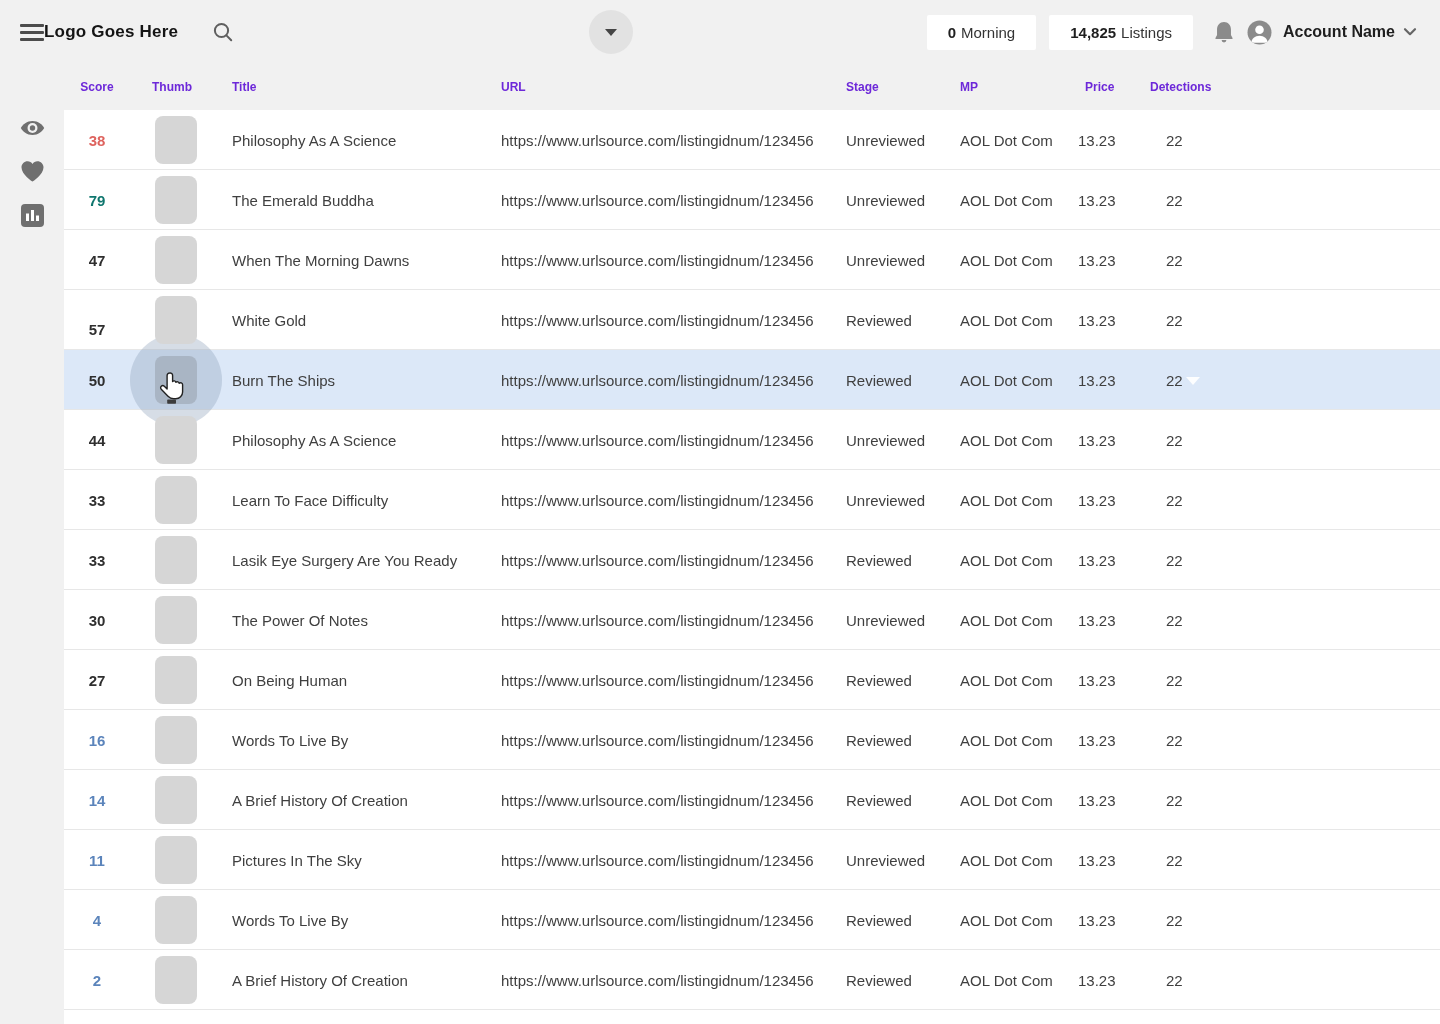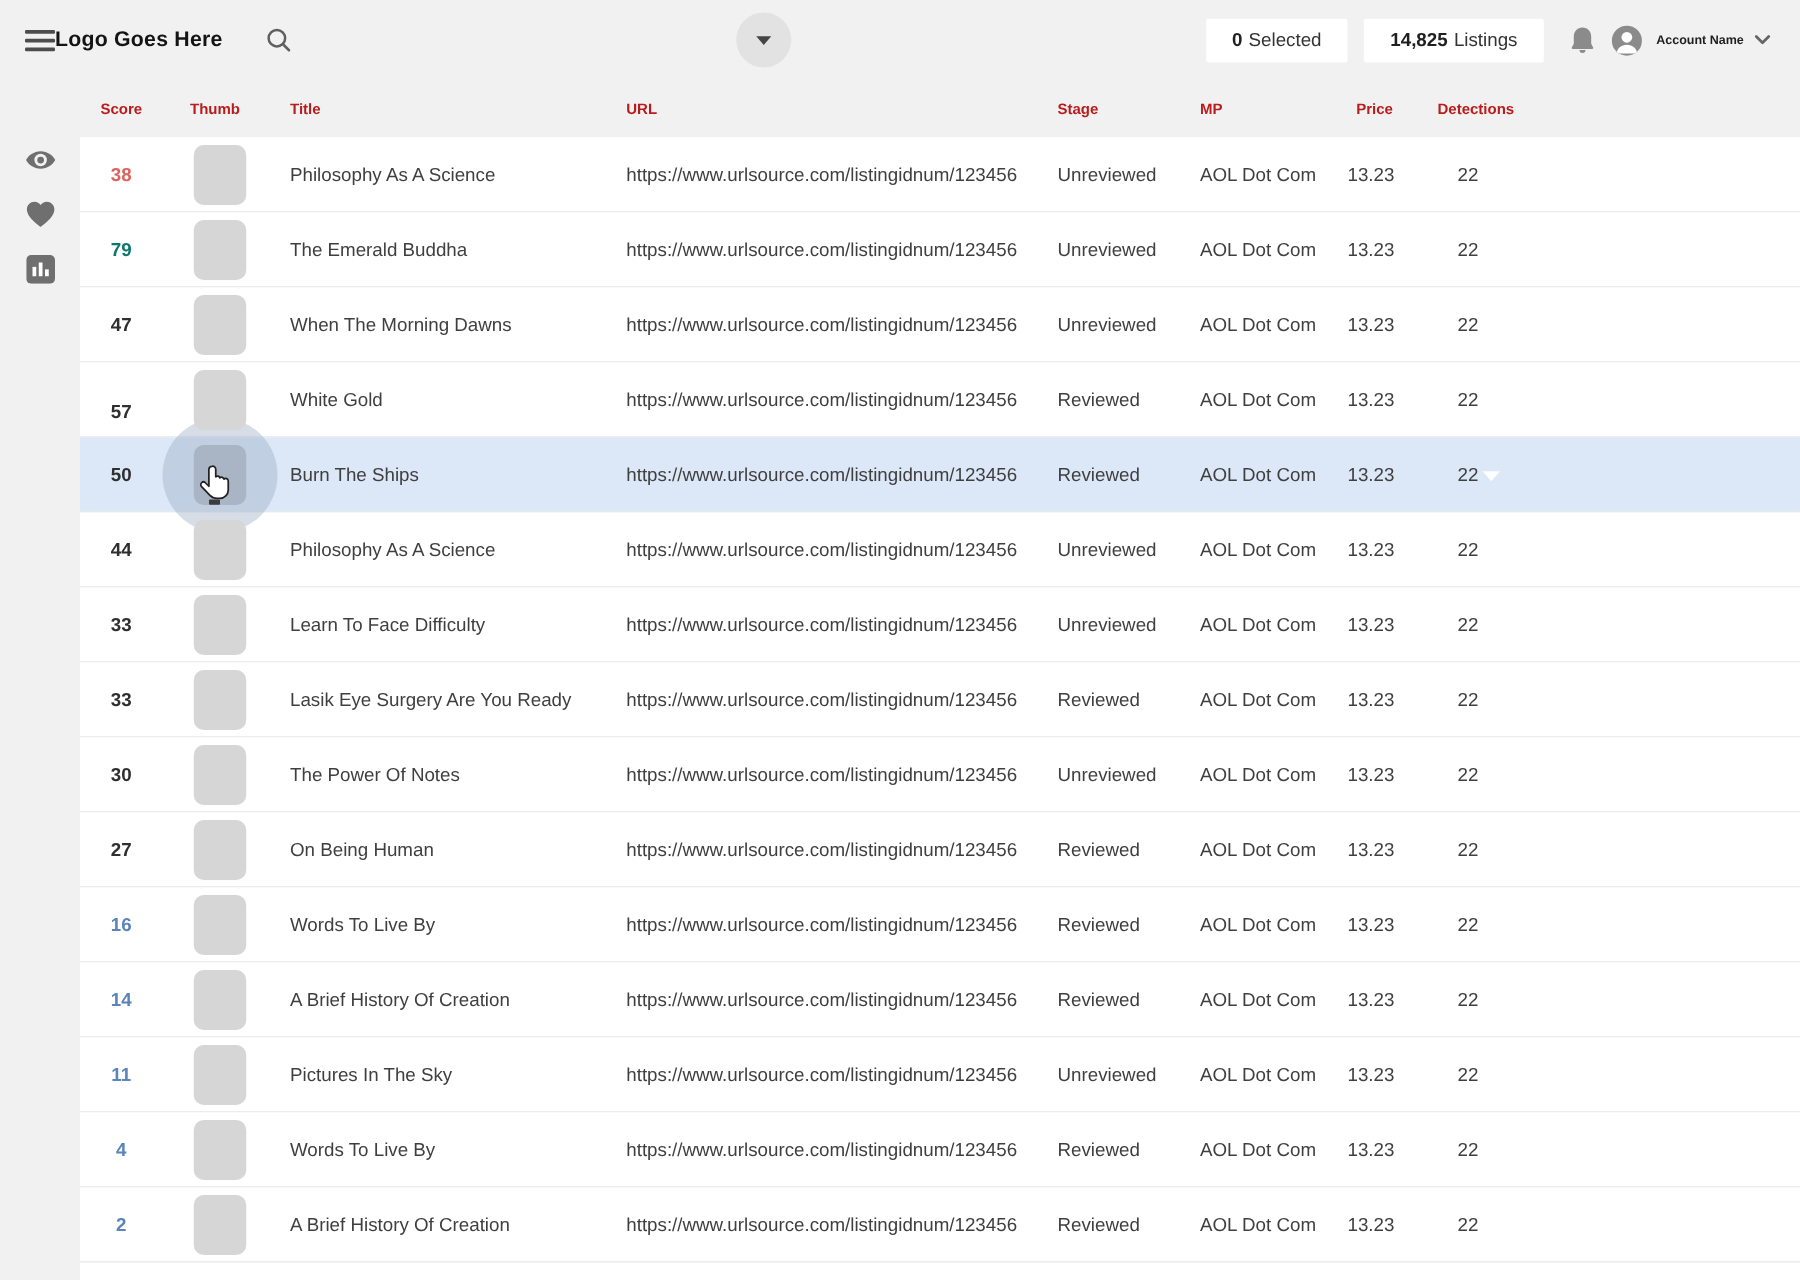--- a/index.html
+++ b/index.html
@@ -22,37 +22,37 @@
     background:#e2e2e2; display:flex; align-items:center; justify-content:center; cursor:pointer;
   }
   .tri-down { width:0; height:0; border-left:6px solid transparent; border-right:6px solid transparent; border-top:7px solid #454545; }
   .topbar-right { position:absolute; right:23px; top:0; height:64px; display:flex; align-items:center; }
   .pill {
     background:#fff; height:35px; padding:0 21px; display:flex; align-items:center;
     font-size:15px; color:#333; border-radius:2px; cursor:pointer; white-space:nowrap;
   }
   .pill b { margin-right:5px; color:#1f1f1f; }
   .gap13 { width:13px; } .gap20 { width:20px; } .gap12 { width:12px; } .gap11 { width:11px; } .gap8 { width:8px; }
-  .account-name { font-size:10px; font-weight:700; color:#1f1f1f; cursor:pointer; white-space:nowrap; }
+  .account-name { font-size:16px; font-weight:700; color:#1f1f1f; cursor:pointer; white-space:nowrap; }
   .icon-btn { display:flex; align-items:center; cursor:pointer; }
 
   
   .sidebar { position:absolute; left:0; top:64px; width:64px; bottom:0; display:flex; flex-direction:column; align-items:center; }
   .side-icon { margin-top:0; height:23px; display:flex; align-items:center; justify-content:center; cursor:pointer; }
   .side-icon:nth-child(1){ margin-top:52px; }
   .side-icon:nth-child(n+2){ margin-top:21px; }
 
   
   .main { position:absolute; left:64px; top:64px; right:0; bottom:0; }
   .grid-cols {
     display:grid;
     grid-template-columns:66px 92px 279px 345px 114px 118px 72px 110px 1fr;
     align-items:center;
   }
-  .table-header { height:46px; font-size:12px; font-weight:600; color:#b91c1c; }
+  .table-header { height:46px; font-size:12px; font-weight:600; color:#6d28d9; }
   .table-header > div { cursor:pointer; }
   .h-score { text-align:center; }
   .h-thumb { padding-left:22px; }
   .h-title { padding-left:10px; }
   .h-price { padding-left:7px; }
 
   .table-body { position:absolute; top:46px; left:0; right:0; bottom:0; background:#fff; }
   .row {
     height:60px; border-bottom:1px solid #e7e7e7; position:relative;
     font-size:15px; color:#3f3f3f; background:#fff; cursor:pointer;
@@ -94,21 +94,21 @@
     </svg>
   </div>
 
   <div class="center-dropdown">
     <div class="tri-down"></div>
   </div>
 
   <div class="topbar-right">
     <div class="pill">
       <b>0</b>
-      <span>Selected</span>
+      <span>Morning</span>
     </div>
     <div class="gap13"></div>
     <div class="pill">
       <b>14,825</b>
       <span>Listings</span>
     </div>
     <div class="gap20"></div>
     <div class="icon-btn">
       <svg width="22" height="25" viewBox="0 0 24 27">
         <path d="M12 2 C7.4 2 4.4 5.5 4.4 10.1 L4.4 16.2 L2.7 19.4 C2.4 20 2.8 20.7 3.5 20.7 L20.5 20.7 C21.2 20.7 21.6 20 21.3 19.4 L19.6 16.2 L19.6 10.1 C19.6 5.5 16.6 2 12 2 Z" fill="#8b8b8b"></path>

